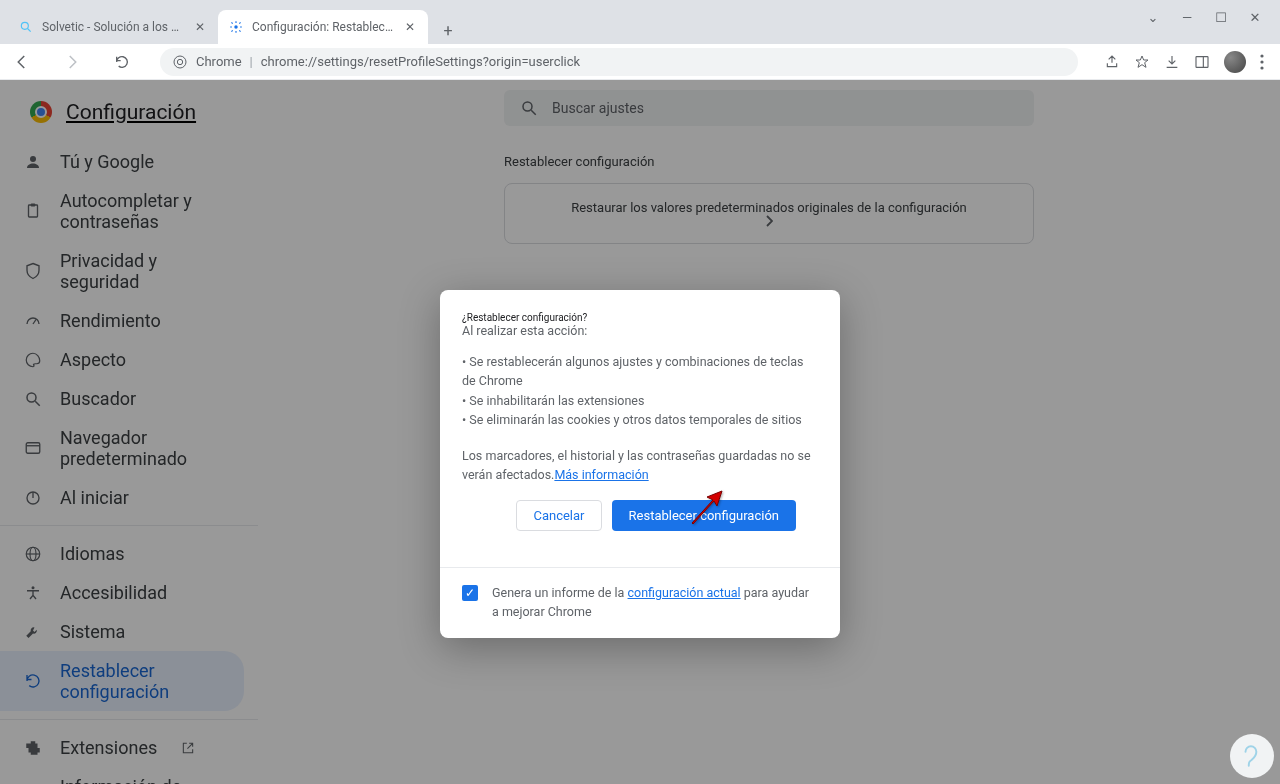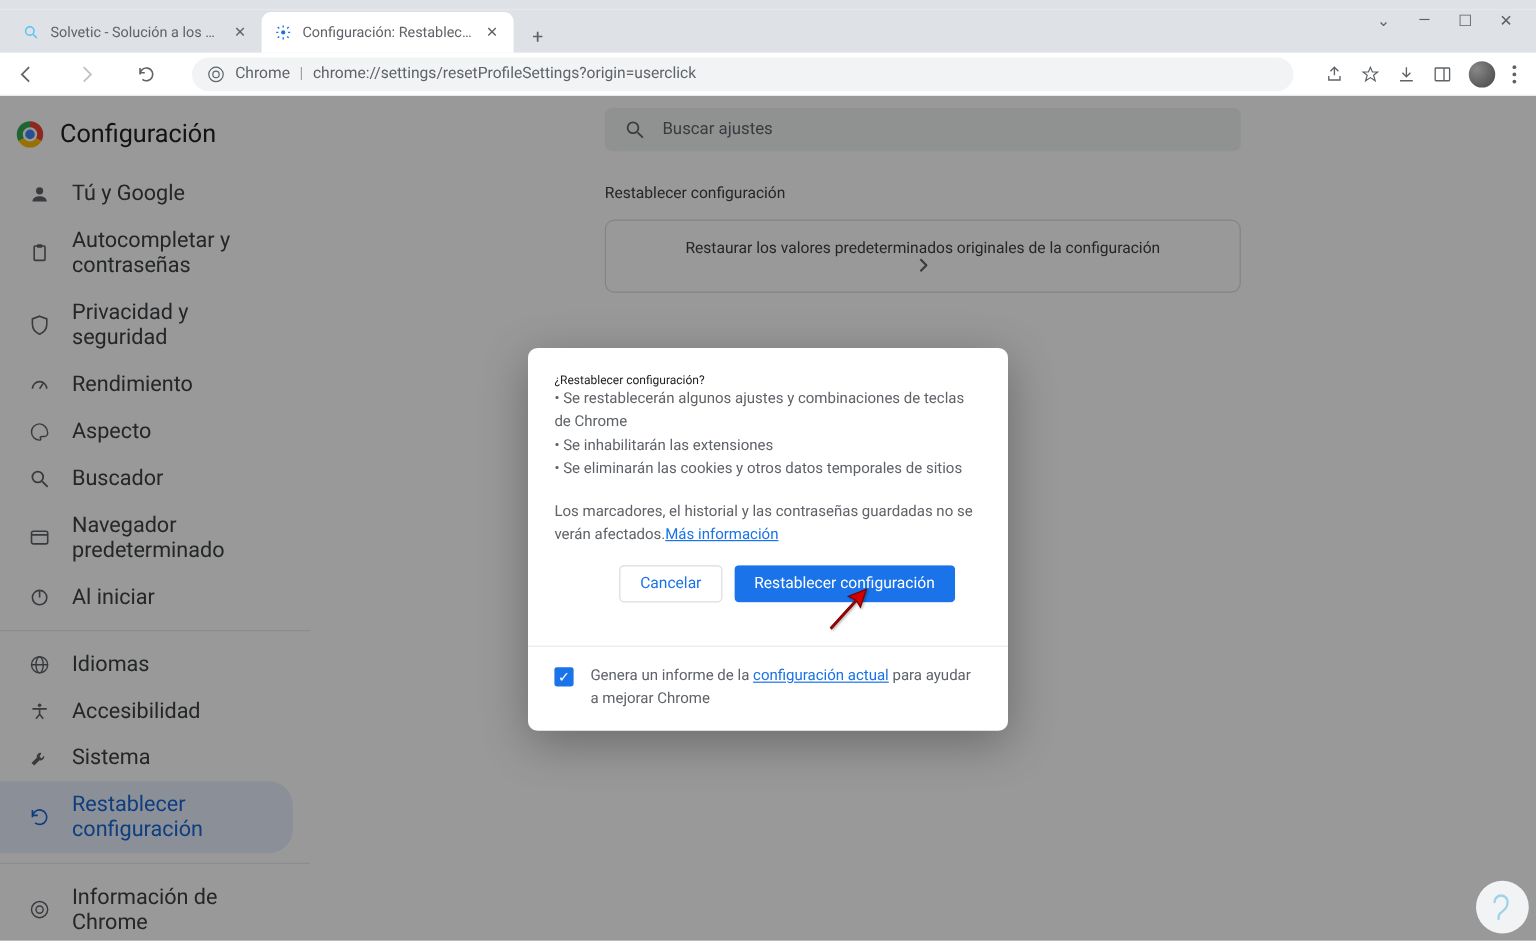--- a/index.html
+++ b/index.html
@@ -27,21 +27,21 @@
 .omnibox .prefix { color: #5f6368; }
 .omnibox .sep { color: #9aa0a6; }
 .toolbar-right { display: flex; align-items: center; gap: 14px; color: #5f6368; padding-right: 6px; }
 .avatar { width: 22px; height: 22px; border-radius: 50%; background: radial-gradient(circle at 30% 30%, #888, #444); }
 
 
 .content { position: relative; height: calc(784px - 8px - 36px - 36px); background: #fff; display: flex; }
 
 
 .sidebar { width: 258px; padding-top: 12px; }
-.settings-header { display: flex; align-items: center; gap: 14px; padding: 8px 14px 18px; }
+.settings-header { display: flex; align-items: center; gap: 14px; padding: 8px 30px 18px; text-decoration: underline; }
 .chrome-logo { width: 22px; height: 22px; border-radius: 50%; background: conic-gradient(#ea4335 0 120deg, #fbbc05 120deg 240deg, #34a853 240deg 360deg); position: relative; }
 .chrome-logo::after { content: ''; position: absolute; inset: 5px; border-radius: 50%; background: #4285f4; border: 2px solid #fff; }
 .settings-title { font-size: 21px; color: #202124; font-weight: 400; }
 .nav-item { display: flex; align-items: center; gap: 18px; padding: 9px 24px; font-size: 18px; color: #3c4043; border-radius: 0 20px 20px 0; margin-right: 14px; position: relative; }
 .nav-item .icon { width: 18px; height: 18px; display: flex; align-items: center; justify-content: center; color: #5f6368; flex-shrink: 0; }
 .nav-item.active { background: #e8f0fe; color: #1967d2; }
 .nav-item.active .icon { color: #1967d2; }
 .nav-divider { height: 1px; background: #e8eaed; margin: 8px 0; }
 .nav-item .ext-icon { margin-left: 6px; color: #5f6368; }
 
@@ -287,20 +287,33 @@
           </svg>
         </span>
         <span>Restablecer configuración</span>
       </div>
 
     <div class="nav-divider"></div>
 
     <div class="nav-item">
         <span class="icon">
           <svg width="18" height="18" viewBox="0 0 24 24">
+            <path d="M9 3h6v3h3v6h3v6h-3v3H9v-3H6v-6H3V6h6z" fill="#5f6368"></path>
+          </svg>
+        </span>
+        <span>Extensiones</span>
+        <span class="ext-icon">
+          <svg width="14" height="14" viewBox="0 0 24 24">
+            <path d="M14 4h6v6M20 4l-9 9M10 4H4v16h16v-6" fill="none" stroke="#5f6368" stroke-width="1.8"></path>
+          </svg>
+        </span>
+      </div>
+    <div class="nav-item">
+        <span class="icon">
+          <svg width="18" height="18" viewBox="0 0 24 24">
             <circle cx="12" cy="12" r="9" fill="none" stroke="#5f6368" stroke-width="1.6"></circle>
             <circle cx="12" cy="12" r="4" fill="none" stroke="#5f6368" stroke-width="1.6"></circle>
           </svg>
         </span>
         <span>Información de Chrome</span>
       </div>
   </div>
 
   <div class="main">
     <div class="searchbar">
@@ -318,20 +331,21 @@
             <path d="M2 1l5 5-5 5" fill="none" stroke="#5f6368" stroke-width="1.8"></path>
           </svg>
         </span>
     </div>
   </div>
 
   <div class="overlay">
     <div class="dialog">
       <div class="dialog-body">
         <div class="dialog-title">¿Restablecer configuración?</div>
+        <div class="dialog-sub">Al realizar esta acción:</div>
         <div class="dialog-list">
           • <span>Se restablecerán algunos ajustes y combinaciones de teclas de Chrome</span><br>
           • <span>Se inhabilitarán las extensiones</span><br>
           • <span>Se eliminarán las cookies y otros datos temporales de sitios</span>
         </div>
         <div class="dialog-note">
           <span>Los marcadores, el historial y las contraseñas guardadas no se verán afectados.</span><a href="#">Más información</a>
         </div>
         <div class="dialog-actions">
           <div class="btn btn-secondary">Cancelar</div>

